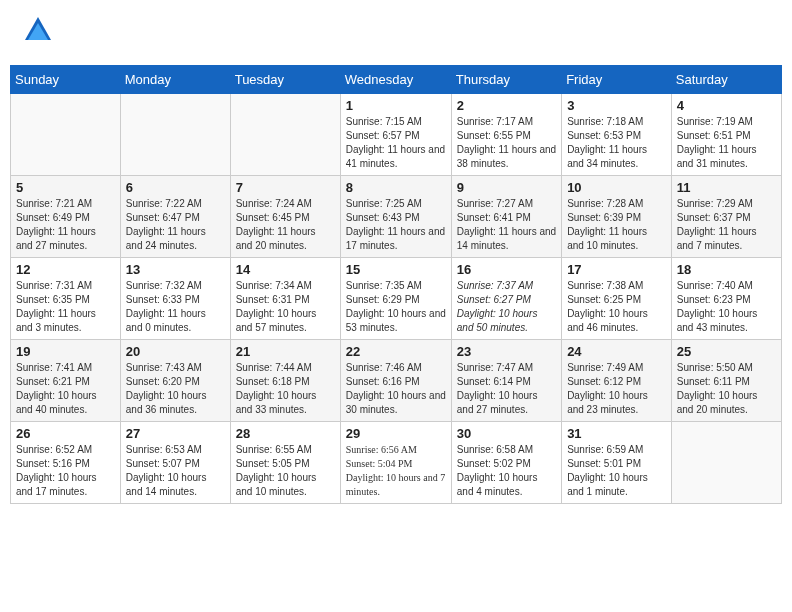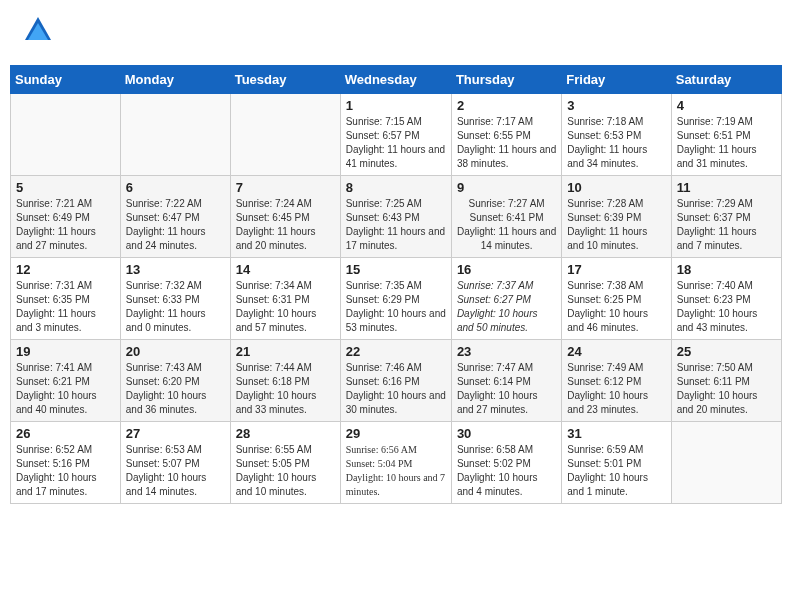--- a/index.html
+++ b/index.html
@@ -51,21 +51,21 @@
     }
     .calendar {
       width: 100%;
       border-collapse: collapse;
       border: 1px solid #ccc;
     }
     .calendar th {
       background-color: #1565c0;
       color: #fff;
       font-size: 13px;
-      font-weight: bold;
+      font-weight: normal;
       padding: 6px 4px;
       text-align: left;
       border: 1px solid #1565c0;
     }
     .calendar td {
       vertical-align: top;
       border: 1px solid #ccc;
       padding: 4px 5px;
       width: 113px;
       min-height: 80px;
@@ -179,21 +179,21 @@
 Daylight: 11 hours and 20 minutes.</div>
         </td>
         <td>
           <span class="day-number">8</span>
           <div class="day-info" style="white-space: pre-line;">Sunrise: 7:25 AM
 Sunset: 6:43 PM
 Daylight: 11 hours and 17 minutes.</div>
         </td>
         <td>
           <span class="day-number">9</span>
-          <div class="day-info" style="white-space: pre-line; text-align: center;">Sunrise: 7:27 AM
+          <div class="day-info" style="white-space: pre-line;">Sunrise: 7:27 AM
 Sunset: 6:41 PM
 Daylight: 11 hours and 14 minutes.</div>
         </td>
         <td>
           <span class="day-number">10</span>
           <div class="day-info" style="white-space: pre-line;">Sunrise: 7:28 AM
 Sunset: 6:39 PM
 Daylight: 11 hours and 10 minutes.</div>
         </td>
         <td>
@@ -279,21 +279,21 @@
 Daylight: 10 hours and 27 minutes.</div>
         </td>
         <td>
           <span class="day-number">24</span>
           <div class="day-info" style="white-space: pre-line;">Sunrise: 7:49 AM
 Sunset: 6:12 PM
 Daylight: 10 hours and 23 minutes.</div>
         </td>
         <td>
           <span class="day-number">25</span>
-          <div class="day-info" style="white-space: pre-line;">Sunrise: 7:50 AM
+          <div class="day-info" style="white-space: pre-line;">Sunrise: 5:50 AM
 Sunset: 6:11 PM
 Daylight: 10 hours and 20 minutes.</div>
         </td>
       </tr>
       <tr>
         <td>
           <span class="day-number">26</span>
           <div class="day-info" style="white-space: pre-line;">Sunrise: 6:52 AM
 Sunset: 5:16 PM
 Daylight: 10 hours and 17 minutes.</div>

